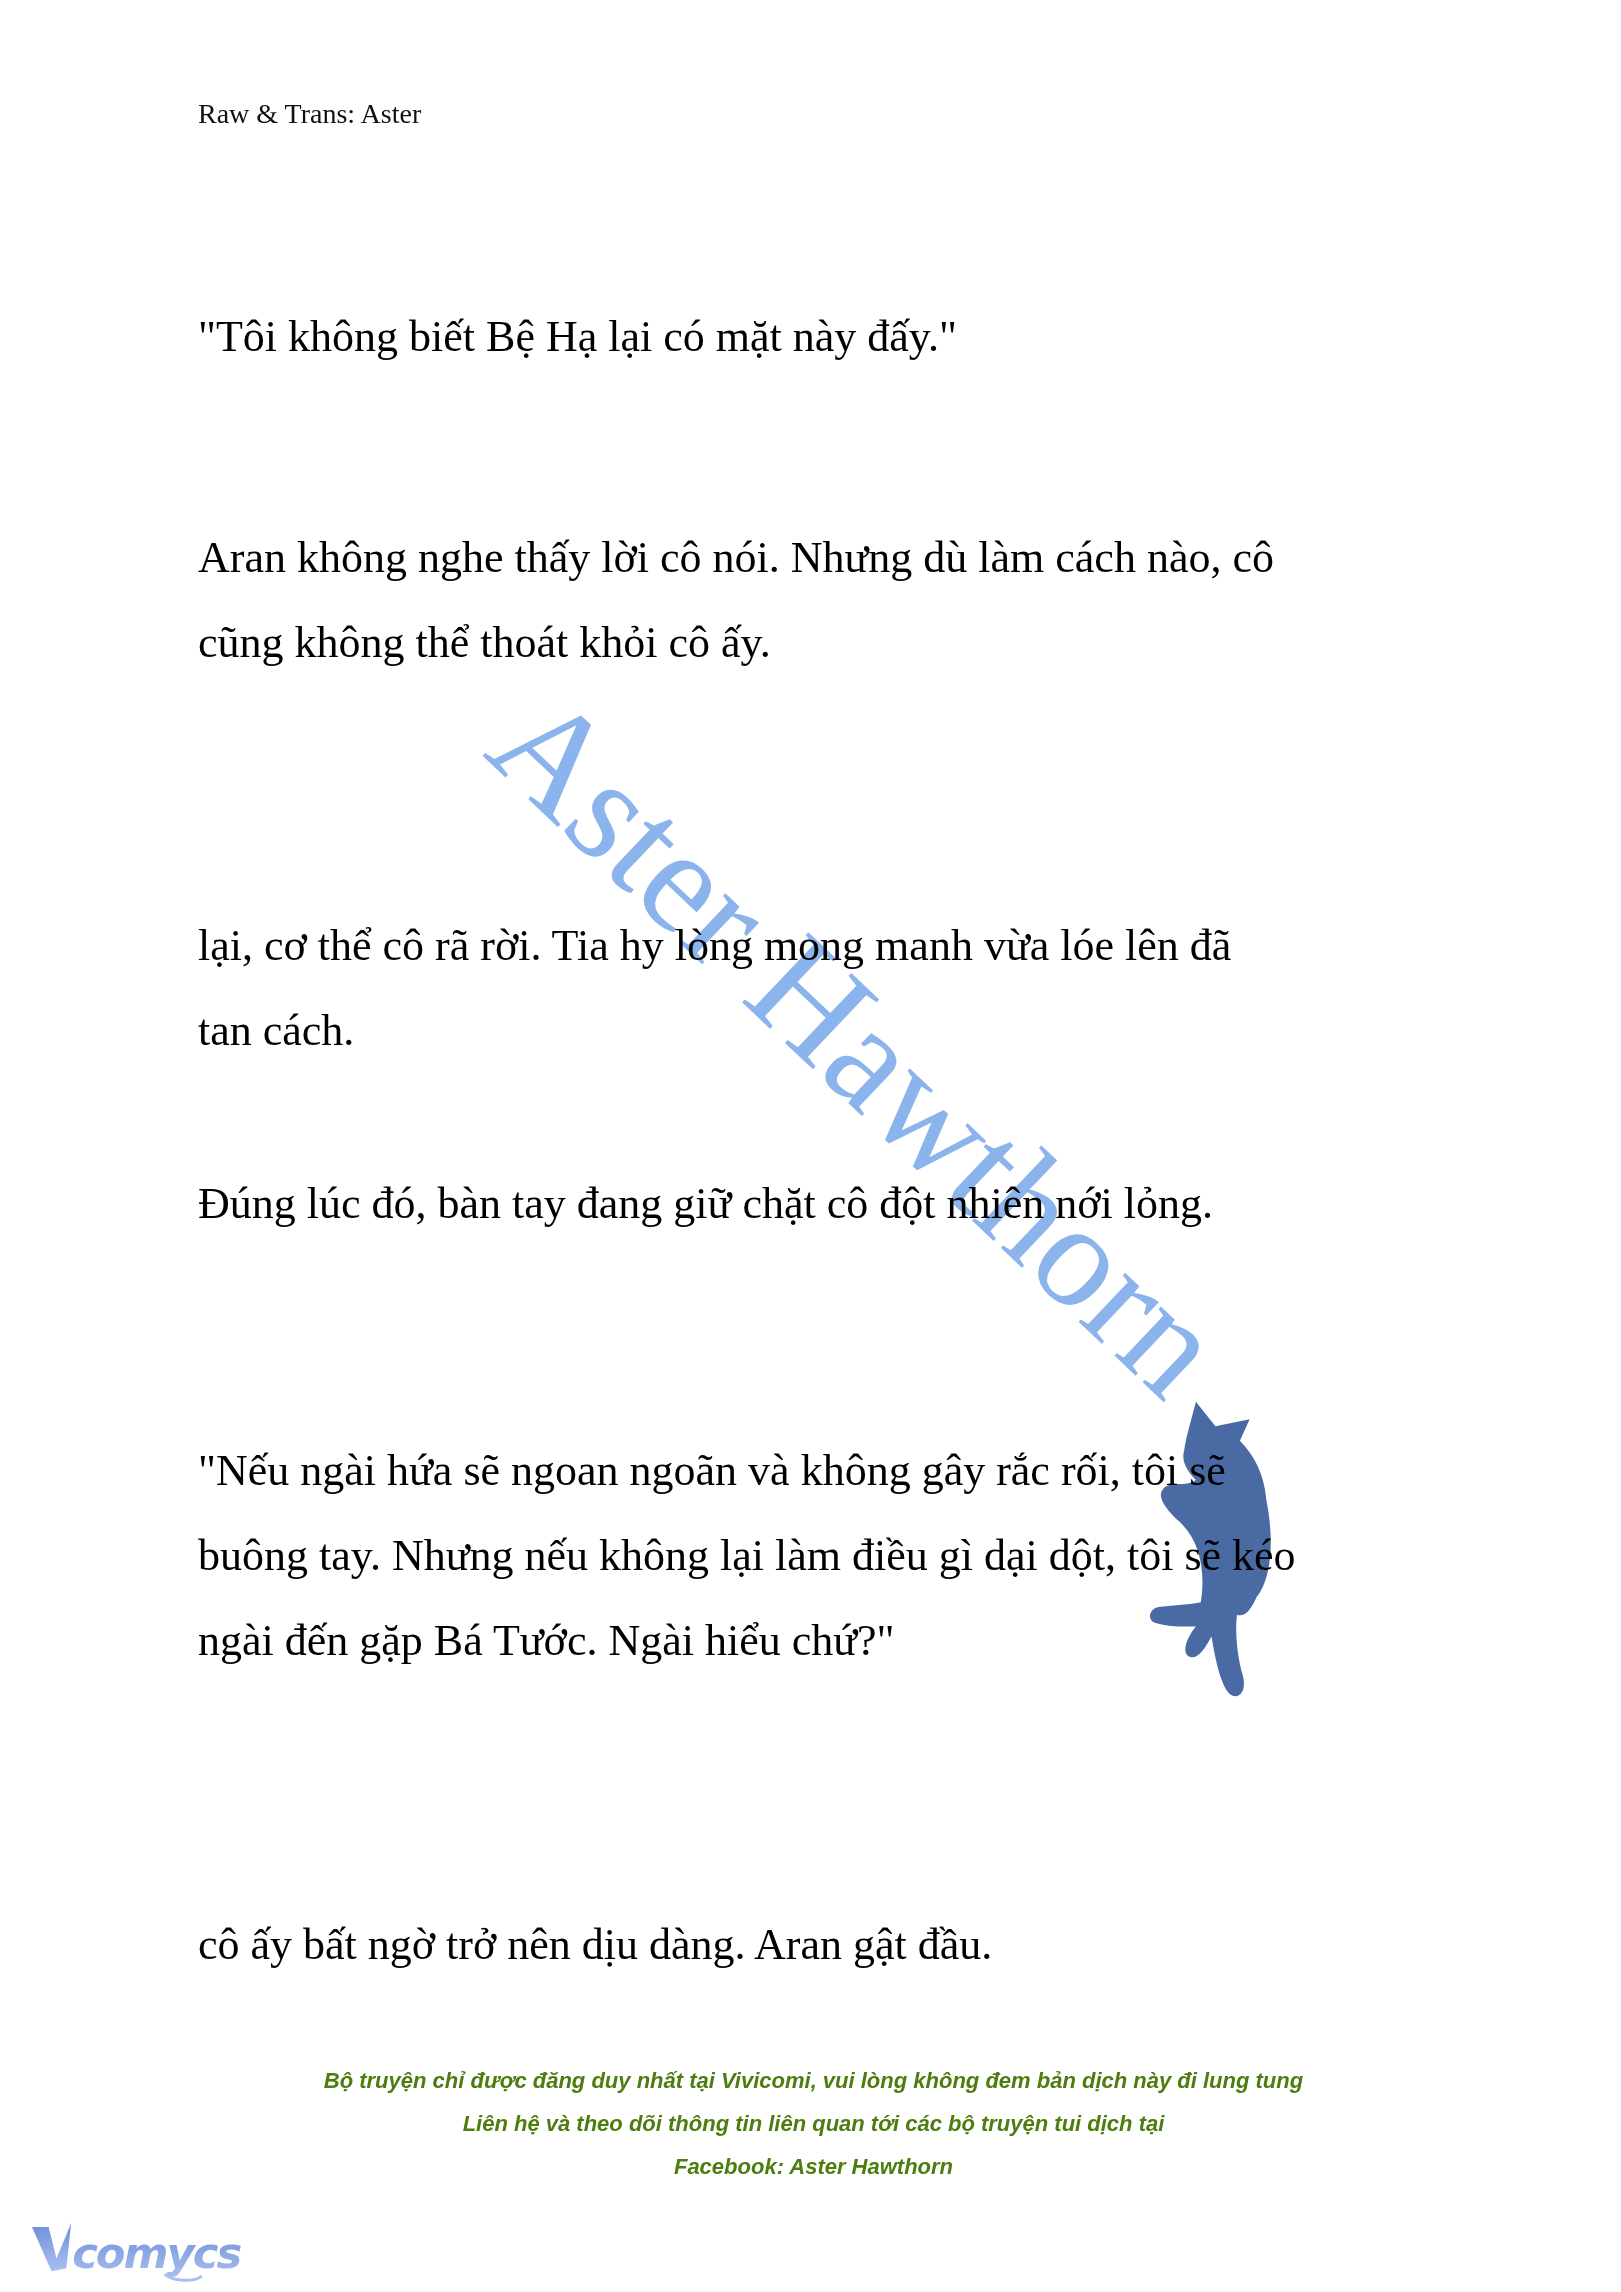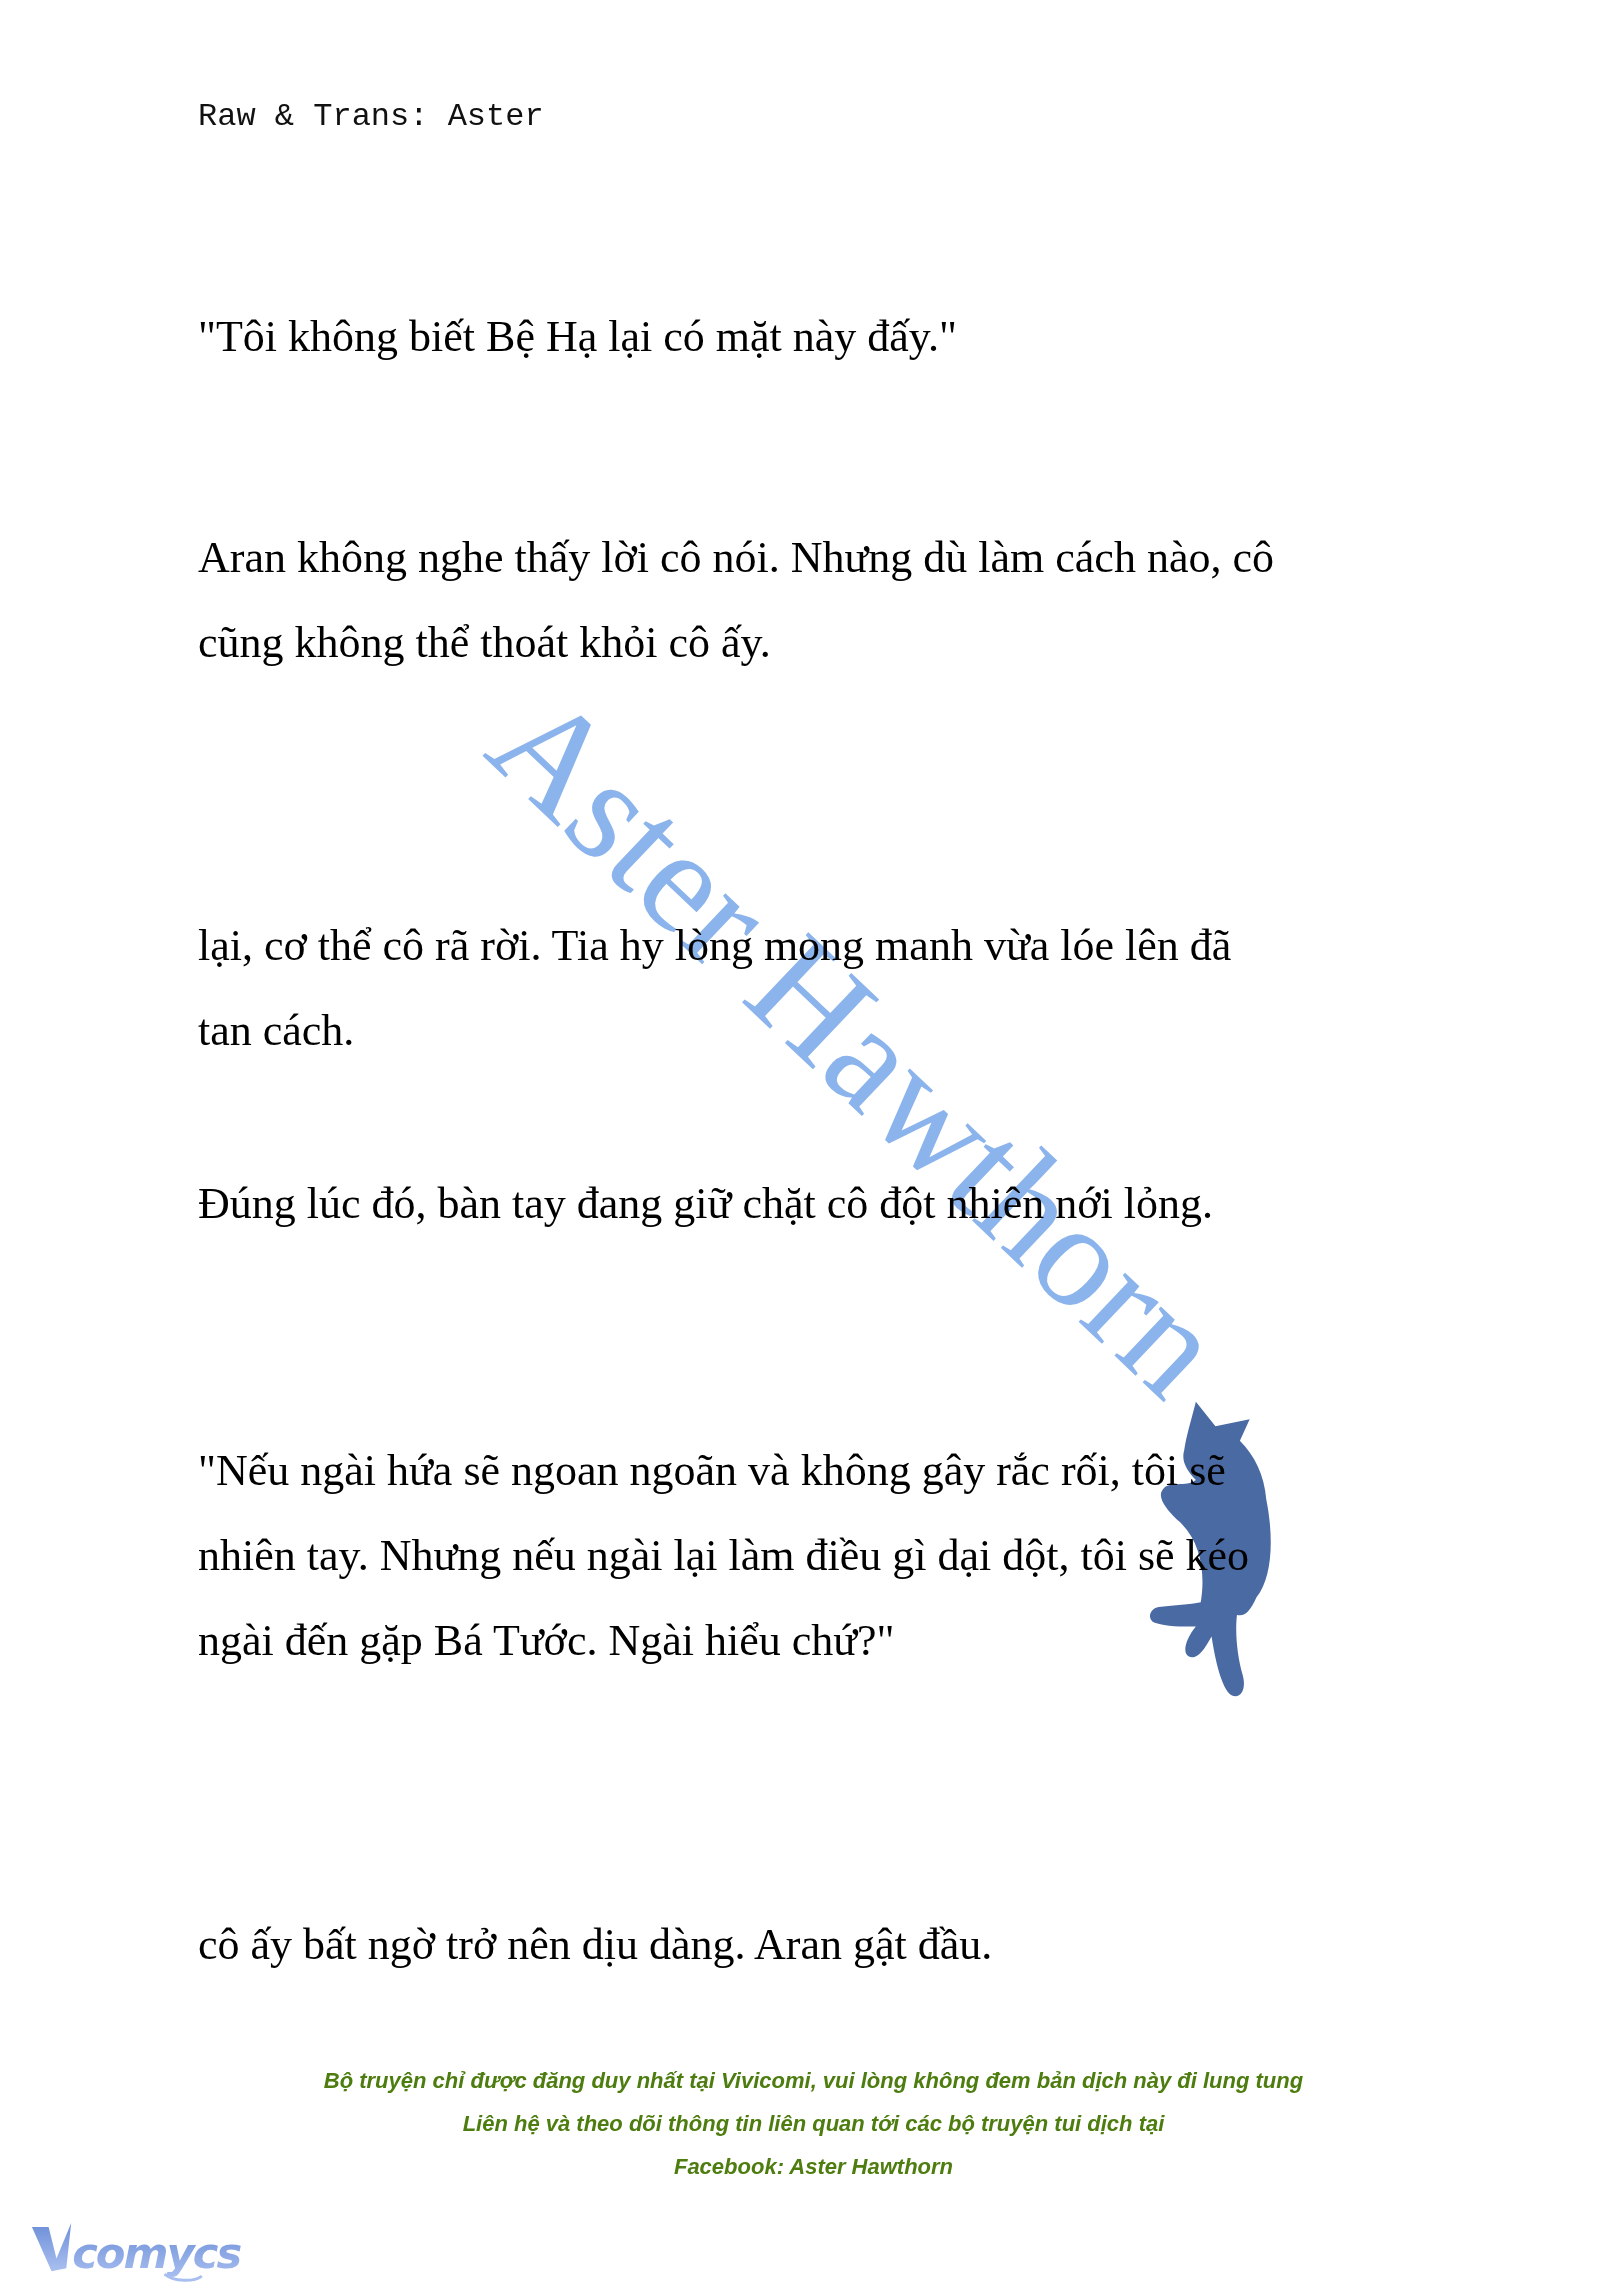--- a/index.html
+++ b/index.html
@@ -1,19 +1,19 @@
 <!DOCTYPE html>
 <html><head>
 <meta charset="utf-8">
 <style>
   html, body { margin:0; padding:0; background:#ffffff; }
   body { width:1621px; height:2293px; position:relative; overflow:hidden; }
   .header {
     position:absolute; left:198px; top:98px;
-    font-family:Liberation Mono, monospace; font-size:32px; color:#111;
+    font-family:Liberation Serif, serif; font-size:28px; color:#111;
   }
   .body-text {
     position:absolute; left:198px; width:1235px;
     font-family:"Liberation Serif", serif; font-size:44px; color:#000;
     line-height:85px; margin:0;
   }
   .watermark {
     position:absolute; left:240px; top:970px; width:1235px;
     transform-origin:50% 50%;
     transform:rotate(43.5deg);
@@ -53,21 +53,21 @@
   <p class="body-text" style="top:818px">
     <br>
     <span>lại, cơ thể cô rã rời. Tia hy lòng mong manh vừa lóe lên đã</span><br>
     <span>tan cách.</span>
   </p>
   <p class="body-text" style="top:1161px">
     <span>Đúng lúc đó, bàn tay đang giữ chặt cô đột nhiên nới lỏng.</span>
   </p>
   <p class="body-text" style="top:1428px">
     <span>"Nếu ngài hứa sẽ ngoan ngoãn và không gây rắc rối, tôi sẽ</span><br>
-    <span>nhiên tay. Nhưng nếu ngài lại làm điều gì dại dột, tôi sẽ kéo</span><br>
+    <span>buông tay. Nhưng nếu không lại làm điều gì dại dột, tôi sẽ kéo</span><br>
     <span>ngài đến gặp Bá Tước. Ngài hiểu chứ?"</span>
   </p>
   <p class="body-text" style="top:1817px">
     <br>
     <span>cô ấy bất ngờ trở nên dịu dàng. Aran gật đầu.</span>
   </p>
 </div>
 
 <p class="notice" style="top:2068px">Bộ truyện chỉ được đăng duy nhất tại Vivicomi, vui lòng không đem bản dịch này đi lung tung</p>
 <p class="notice" style="top:2111px">Liên hệ và theo dõi thông tin liên quan tới các bộ truyện tui dịch tại</p>

